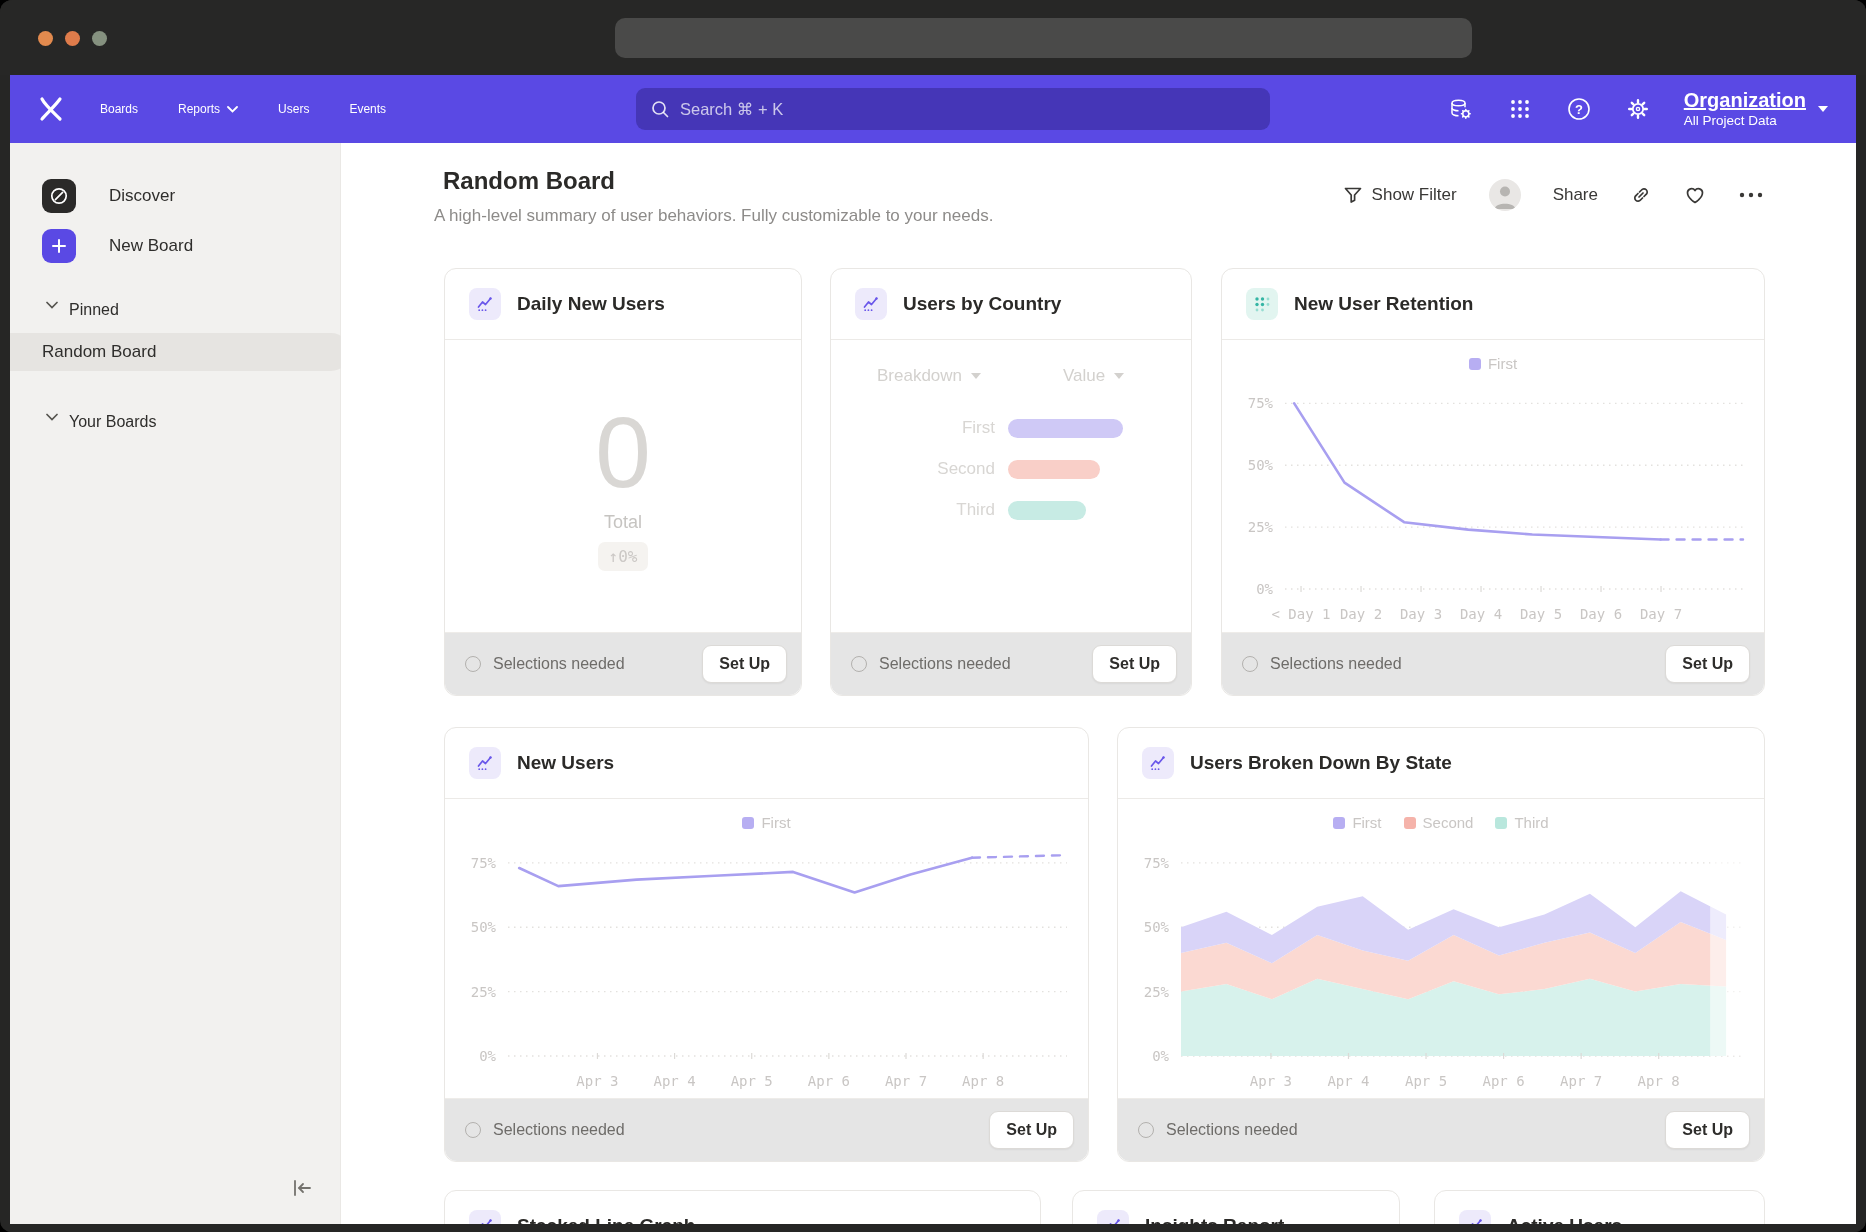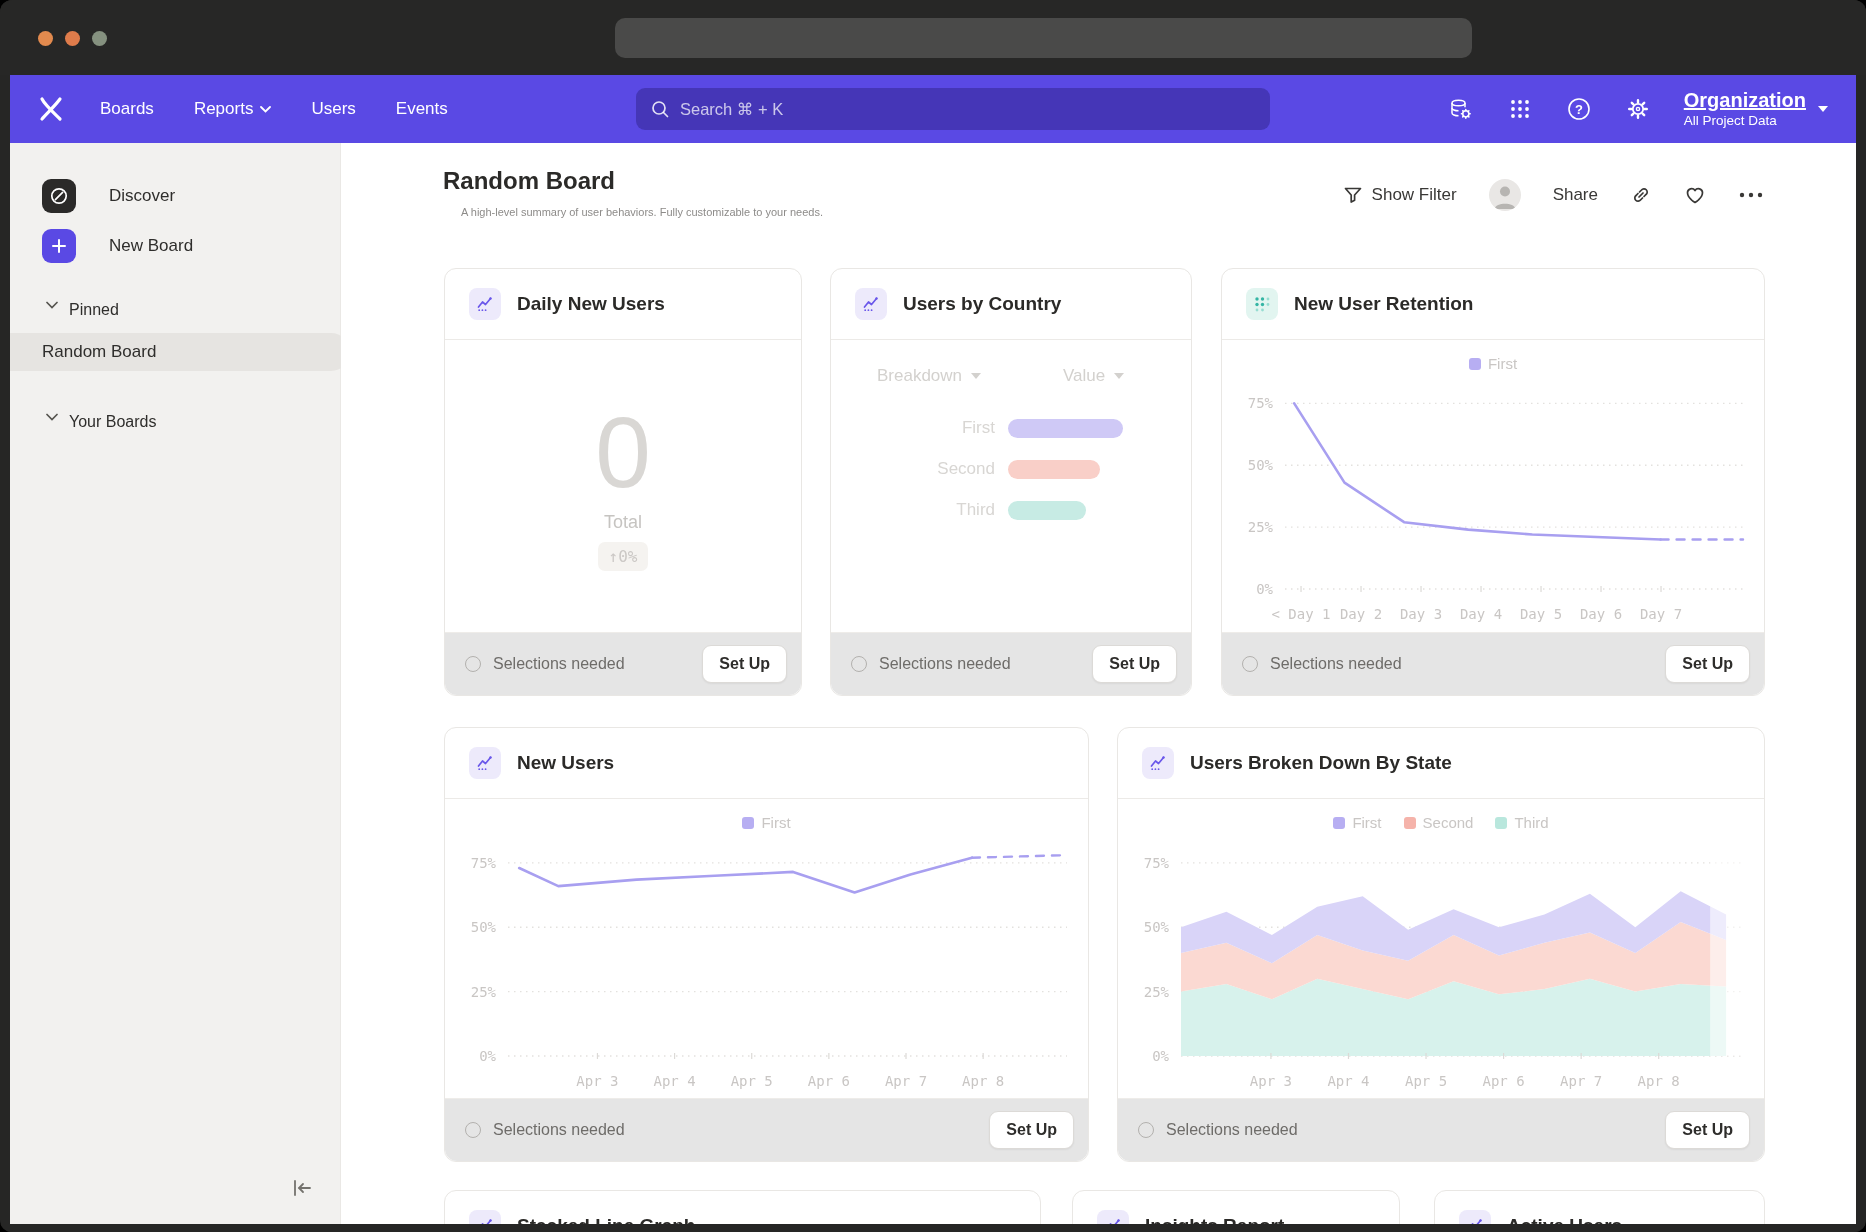--- a/index.html
+++ b/index.html
@@ -8,21 +8,21 @@
   
   .titlebar{position:relative;height:75px;background:#272726;}
   .dots{position:absolute;left:38px;top:31px;display:flex;gap:12px;}
   .dot{width:15px;height:15px;border-radius:50%;}
   .d1{background:#e28a4e;}.d2{background:#df7c4b;}.d3{background:#85917f;}
   .urlbar{position:absolute;left:615px;top:18px;width:857px;height:40px;background:#4a4a49;border-radius:10px;}
   
   .navbar{position:relative;height:68px;margin:0 10px;background:#5a49e4;display:flex;align-items:center;}
   .logo{margin-left:26px;width:30px;height:30px;display:flex;align-items:center;justify-content:center;cursor:pointer;}
   .topnav{display:flex;gap:40px;margin-left:34px;align-items:center;}
-  .topnav a{color:#fff;font-size:17px;text-decoration:none;display:flex;align-items:center;gap:7px;cursor:pointer;}
+  .topnav a{color:#fff;font-size:12px;text-decoration:none;display:flex;align-items:center;gap:7px;cursor:pointer;}
   .search{position:absolute;left:626px;top:13px;width:604px;height:42px;background:rgba(15,8,70,.28);border-radius:9px;display:flex;align-items:center;padding:0 15px;gap:11px;color:rgba(255,255,255,.72);font-size:16.5px;cursor:text;}
   .nav-right{margin-left:auto;display:flex;align-items:center;gap:33px;padding-right:28px;}
   .nav-ic{width:26px;height:26px;display:flex;align-items:center;justify-content:center;cursor:pointer;}
   .org{display:flex;align-items:center;gap:12px;color:#fff;cursor:pointer;}
   .org-name{font-size:20px;font-weight:700;line-height:1.25;text-decoration:underline;}
   .org-scope{font-size:13.5px;line-height:1.25;}
   
   .body-row{display:flex;height:1081px;margin:0 10px;background:#fff;}
   .bottom-edge{height:8px;background:#262625;}
   .sidebar{position:relative;width:330px;flex:none;background:#f2f1ef;border-right:1px solid #eae8e5;}
@@ -33,21 +33,21 @@
   .sq-dark{background:#2b2a29;}
   .sq-purple{background:#5a49e4;}
   .section{position:absolute;left:36px;display:flex;gap:11px;align-items:flex-start;font-size:16px;color:#2f2e2c;cursor:pointer;}
   .pinned{top:158px;}
   .yourboards{top:270px;}
   .pill{position:absolute;left:0;top:190px;width:308px;height:38px;background:#e6e4e1;border-radius:0 19px 19px 0;display:flex;align-items:center;padding-left:32px;font-size:17px;color:#2f2e2c;cursor:pointer;}
   .collapse{position:absolute;left:280px;top:1034px;cursor:pointer;}
   
   .main{position:relative;flex:1;background:#fff;overflow:hidden;}
   .page-title{position:absolute;left:102px;top:24px;font-size:24px;font-weight:700;color:#2b2a28;margin:0;}
-  .page-sub{position:absolute;left:120px;top:63px;font-size:11px;color:#8d8b89;margin:0;}
+  .page-sub{position:absolute;left:93px;top:63px;font-size:17px;color:#8d8b89;margin:0;}
   .actions{position:absolute;right:92px;top:36px;display:flex;align-items:center;gap:32px;color:#393836;font-size:17px;}
   .act{display:flex;align-items:center;gap:9px;cursor:pointer;}
   .avatar{width:32px;height:32px;border-radius:50%;background:#e9e7e5;overflow:hidden;display:flex;align-items:flex-end;justify-content:center;cursor:pointer;}
   
   .card{position:absolute;background:#fff;border:1px solid #e9e7e4;border-radius:12px;}
   .c1{left:103px;top:125px;width:356px;height:426px;}
   .c2{left:489px;top:125px;width:360px;height:426px;}
   .c3{left:880px;top:125px;width:542px;height:426px;}
   .c4{left:103px;top:584px;width:643px;height:433px;}
   .c5{left:776px;top:584px;width:646px;height:433px;}

